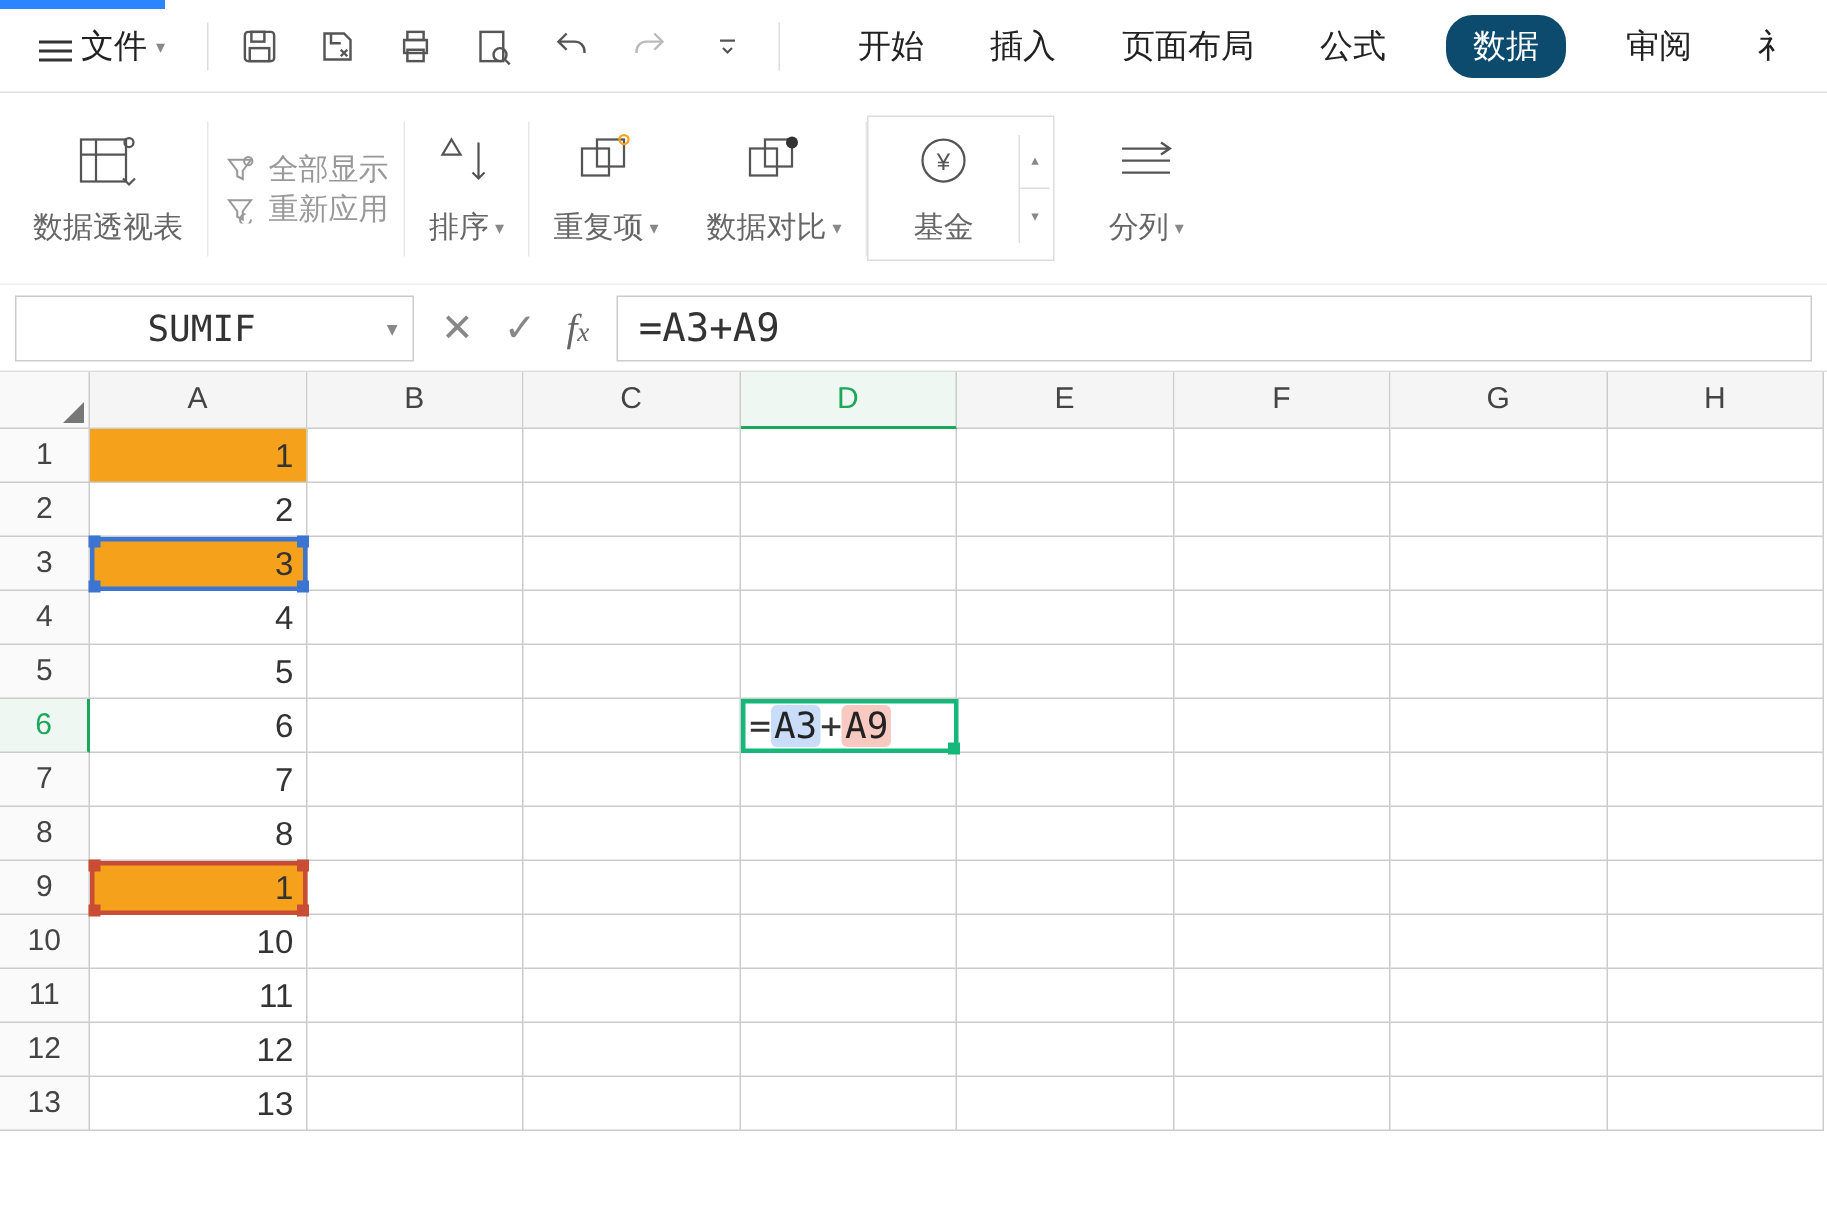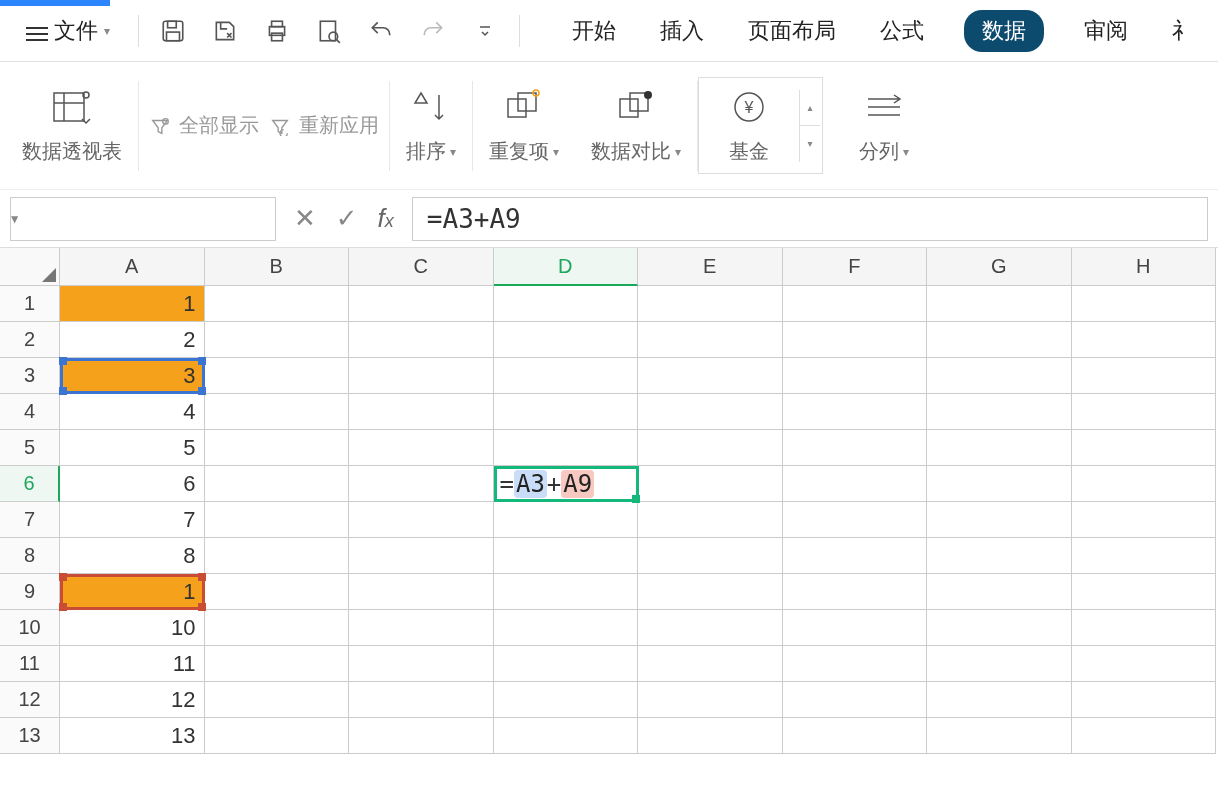--- a/index.html
+++ b/index.html
@@ -18,34 +18,34 @@
 .main-tabs .tab { cursor: pointer; padding: 6px 4px; }
 .main-tabs .tab.active { background: #0c4a6e; color: #fff; border-radius: 18px; padding: 6px 18px; }
 
 
 .ribbon { display: flex; align-items: center; height: 128px; border-bottom: 1px solid #eee; padding: 0 6px; }
 .rgroup { display: flex; flex-direction: column; align-items: center; justify-content: center; padding: 0 16px; height: 100%; gap: 10px; }
 .rgroup.big { min-width: 110px; }
 .rgroup .glabel { font-size: 20px; color: #666; display:flex; align-items:center; gap:4px;}
 .rgroup .gicon { height: 42px; display:flex; align-items:center; justify-content:center; color:#555;}
 .rsep { width: 1px; height: 90px; background: #e7e7e7; }
-.filter-col { display:flex; flex-direction:row; gap:10px; padding:0 10px;}
+.filter-col { display:flex; flex-direction:column; padding:0 10px;}
 .filter-line { display:flex; align-items:center; gap:8px; font-size:20px; color:#999;}
 .boxed { border:1px solid #ddd; padding:8px 2px 8px 14px; display:flex; align-items:center; gap:14px;}
 .boxed .stepper { display:flex; flex-direction:column; border-left:1px solid #ddd;}
 .boxed .stepper span{width:20px;height:36px;border-bottom:1px solid #ddd;display:flex;align-items:center;justify-content:center;font-size:10px;color:#888;}
 .boxed .stepper span:last-child{border-bottom:none;}
 
 
 .fbar { display: flex; align-items: center; height: 58px; border-bottom: 1px solid #ddd; padding: 6px 10px; gap: 10px; }
 .namebox { width: 266px; height: 44px; border: 1px solid #ccc; display: flex; align-items: center; justify-content: space-between; padding: 0 10px 0 0; font-family: "SimSun", monospace; font-size: 24px; }
 .namebox .nbtext{flex:1;text-align:center;}
 .namebox .chev{color:#888;font-size:12px;}
 .fbar .fbtns { display:flex; align-items:center; gap:20px; font-size:26px; color:#888; padding:0 8px;}
-.fbar .fx { font-style: italic; font-family: Liberation Sans, sans-serif; font-size: 26px; color:#666;}
+.fbar .fx { font-style: italic; font-family: Liberation Serif, serif; font-size: 26px; color:#666;}
 .finput { flex:1; height:44px; border:1px solid #ccc; padding:0 14px; font-family:"SimSun",Consolas,monospace; font-size:26px; display:flex; align-items:center; background:#fff;}
 
 
 .grid-wrap { position: relative; }
 .colheads { display: grid; grid-template-columns: 60px repeat(8, 144.5px); }
 .corner { background:#f9f9f9; border-right:1px solid #ccc; border-bottom:1px solid #ccc; height:38px; position:relative;}
 .corner::after{content:'';position:absolute;right:3px;bottom:3px;width:0;height:0;border-right:14px solid #777;border-top:14px solid transparent;}
 .ch { background:#f5f5f5; border-right:1px solid #ccc; border-bottom:1px solid #ccc; height:38px; display:flex; align-items:center; justify-content:center; font-size:20px; color:#444;}
 .ch.active { color:#1ca85a; border-bottom:2px solid #1ca85a; background:#eef7f1;}
 .rows { }
@@ -237,20 +237,21 @@
       </div>
     <div class="glabel">
         <span>分列</span>
         <span class="chevd">▾</span>
       </div>
   </div>
 </div>
 
 <div class="fbar">
   <div class="namebox">
+    <span class="nbtext">SUMIF</span>
     <span class="chev">▼</span>
   </div>
   <div class="fbtns">
     <span>✕</span>
     <span>✓</span>
     <span class="fx">f<span style="font-size:18px;font-style:italic">x</span></span>
   </div>
   <div class="finput">
     <span>=A3+A9</span>
   </div>

